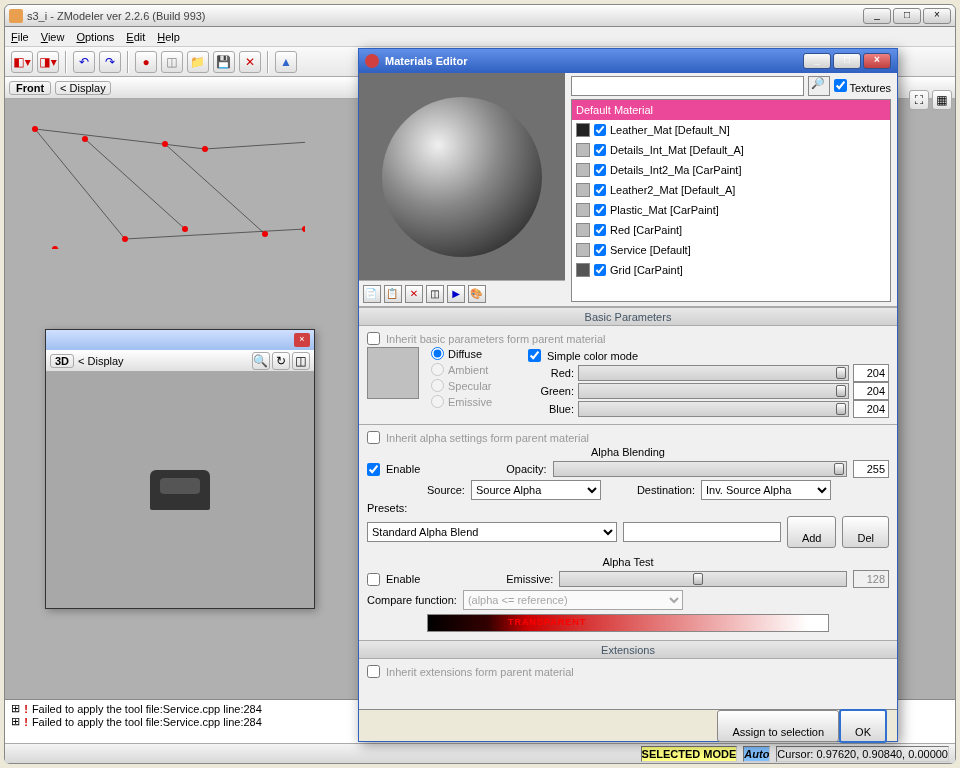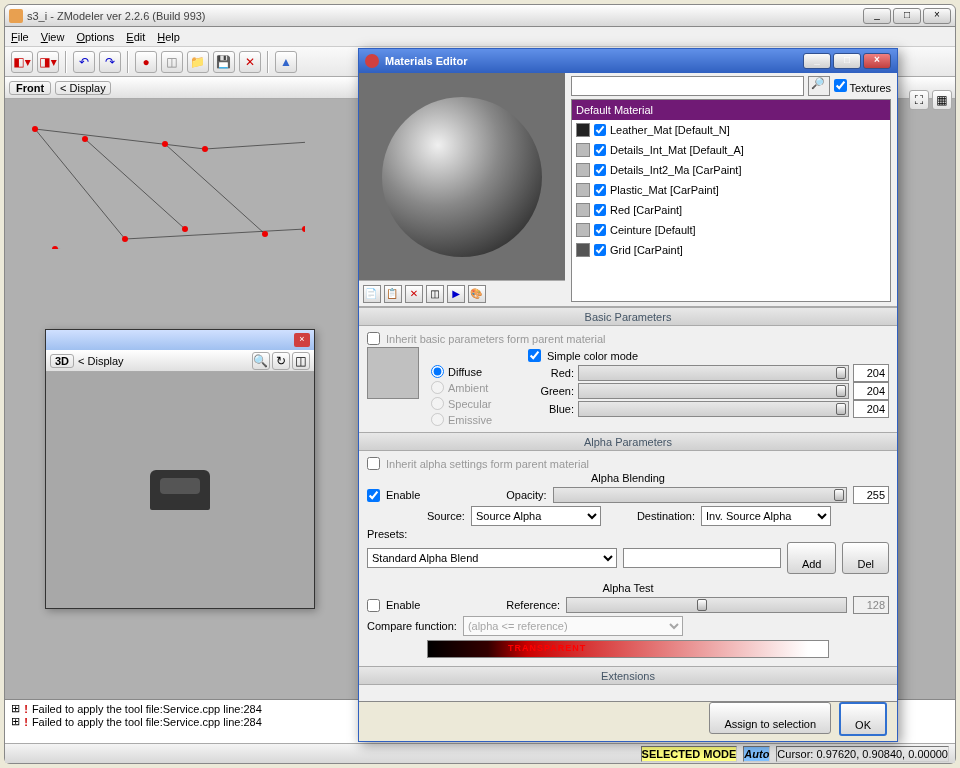--- a/index.html
+++ b/index.html
@@ -62,50 +62,50 @@
 .sphere { width: 160px; height: 160px; border-radius: 50%; background: radial-gradient(circle at 35% 30%, #f0f0f0, #888 40%, #202020 90%); }
 .preview-tools { height: 26px; background: #f0f0f0; display: flex; align-items: center; padding: 0 4px; gap: 3px; border-top: 1px solid #aaa; }
 .ptb { width: 18px; height: 18px; border: 1px solid #888; background: linear-gradient(#fff,#ddd); cursor: pointer; display: flex; align-items: center; justify-content: center; font-size: 10px; }
 
 .mat-list-area { flex: 1; display: flex; flex-direction: column; }
 .mat-search { height: 26px; display: flex; align-items: center; padding: 2px 6px; gap: 4px; }
 .mat-search input[type=text] { flex: 1; height: 20px; border: 1px solid #888; padding: 0 4px; }
 .mat-search .find { width: 22px; height: 20px; border: 1px solid #888; background: #eee; cursor: pointer; text-align: center; }
 .mat-list { flex: 1; border: 1px solid #888; background: #fff; margin: 0 6px 4px 6px; overflow-y: auto; }
 .mat-item { height: 20px; display: flex; align-items: center; padding: 0 4px; gap: 4px; cursor: pointer; }
-.mat-item.selected { background: #701a75; color: #fff; }
+.mat-item.selected { background: #ec4899; color: #fff; }
 .mat-item .sw { width: 14px; height: 14px; border: 1px solid #888; background: #bbb; }
 .mat-item input[type=checkbox] { width: 12px; height: 12px; }
 
 .panel { border-top: 1px solid #aaa; }
 .panel-header { height: 18px; background: linear-gradient(#e8e8e8,#d0d0d0); text-align: center; line-height: 18px; color: #456; border-bottom: 1px solid #aaa; }
 .panel-body { padding: 4px 8px; }
 .row { display: flex; align-items: center; gap: 6px; margin: 2px 0; }
 .row label { white-space: nowrap; }
 .inherit { color: #999; }
 input[type=checkbox] { cursor: pointer; }
 .swatch { width: 52px; height: 52px; background: #c0c0c0; border: 1px solid #888; }
-.radios { display: flex; flex-direction: column; gap: 3px; margin-left: 6px; margin-top: 18px; }
+.radios { display: flex; flex-direction: column; gap: 3px; margin-left: 6px; }
 .radios label { display: flex; align-items: center; gap: 4px; }
 .radios .disabled { color: #999; }
 .color-row { display: flex; align-items: center; gap: 4px; }
 .color-label { width: 46px; text-align: right; }
 .slider { flex: 1; height: 16px; border: 1px solid #888; background: linear-gradient(#e8e8e8,#d0d0d0); position: relative; }
 .thumb { position: absolute; right: 2px; top: 1px; width: 10px; height: 12px; background: linear-gradient(#fff,#bbb); border: 1px solid #666; border-radius: 2px; }
 .valbox { width: 36px; height: 18px; border: 1px solid #888; text-align: right; padding: 0 3px; line-height: 16px; background: #fff; }
 .valbox.ro { background: #f0f0f0; color: #888; }
 
 select { height: 20px; border: 1px solid #888; background: #fff; }
 .btn { height: 22px; padding: 15px 14px; border: 1px solid #888; border-radius: 3px; background: linear-gradient(#fff,#d8d8d8); cursor: pointer; }
 .btn.ok { border: 2px solid #3070d0; }
 
 .gradient-bar { height: 18px; background: linear-gradient(to right, #000 0%, #300 15%, #c00 25%, #fff 95%); border: 1px solid #888; position: relative; margin: 4px 60px; }
 .gradient-bar .tlabel { position: absolute; left: 80px; top: 2px; color: #f00; font-weight: bold; font-size: 9px; letter-spacing: 1px; }
 
-.mat-footer { height: 40px; border-top: 1px solid #888; display: flex; align-items: flex-start; justify-content: flex-end; padding: 0 10px; gap: 8px; background: #ece9d8; }
+.mat-footer { height: 32px; border-top: 1px solid #888; display: flex; align-items: center; justify-content: flex-end; padding: 0 10px; gap: 0; background: #ece9d8; }
 
 .side-icons { position: absolute; right: 8px; top: 90px; display: flex; gap: 3px; }
 .side-icons .tb-btn { width: 20px; height: 20px; }
 </style>
 </head>
 <body>
 
 <div class="main-window">
   <div class="titlebar">
     <div class="icon"></div>
@@ -275,31 +275,36 @@
               <span>Details_Int_Mat [Default_A]</span>
             </div>
           <div class="mat-item">
               <div class="sw"></div>
               <input type="checkbox" checked="" style="">
               <span>Details_Int2_Ma [CarPaint]</span>
             </div>
           <div class="mat-item">
               <div class="sw"></div>
               <input type="checkbox" checked="" style="">
+              <span>Leather2_Mat [Default_A]</span>
+            </div>
+          <div class="mat-item">
+              <div class="sw"></div>
+              <input type="checkbox" checked="" style="">
               <span>Plastic_Mat [CarPaint]</span>
             </div>
           <div class="mat-item">
               <div class="sw"></div>
               <input type="checkbox" checked="" style="">
               <span>Red [CarPaint]</span>
             </div>
           <div class="mat-item">
               <div class="sw"></div>
               <input type="checkbox" checked="" style="">
-              <span>Ceinture [Default]</span>
+              <span>Service [Default]</span>
             </div>
           <div class="mat-item">
               <div class="sw" style="background:#555"></div>
               <input type="checkbox" checked="" style="">
               <span>Grid [CarPaint]</span>
             </div>
         </div>
       </div>
     </div>
 
@@ -355,21 +360,20 @@
                   <div class="thumb"></div>
                 </div>
                 <div class="valbox">204</div>
               </div>
           </div>
         </div>
       </div>
     </div>
 
     <div class="panel">
-      <div class="panel-header">Alpha Parameters</div>
       <div class="panel-body">
         <div class="row">
             <input type="checkbox" style="">
             <span class="inherit">Inherit alpha settings form parent material</span>
           </div>
         <div style="text-align:center">Alpha Blending</div>
         <div class="row">
           <input type="checkbox" checked="" style="">
             <span>Enable</span>
           <span style="margin-left:80px">Opacity:</span>
@@ -391,38 +395,44 @@
           <select style="width:250px"><option>Standard Alpha Blend</option></select>
           <input type="text" style="flex: 1 1 0%; height: 20px; border: 1px solid rgb(136, 136, 136);">
           <button class="btn">Add</button>
           <button class="btn">Del</button>
         </div>
         <div style="height:6px"></div>
         <div style="text-align:center">Alpha Test</div>
         <div class="row">
           <input type="checkbox" style="">
             <span>Enable</span>
-          <span style="margin-left:80px">Reference:</span>
+          <span style="margin-left:80px">Emissive:</span>
           <div class="slider">
               <div class="thumb" style="right:50%"></div>
             </div>
           <div class="valbox ro">128</div>
         </div>
         <div class="row">
           <span style="">Compare function:</span>
           <select style="width:220px;color:#888" disabled=""><option>(alpha &lt;= reference)</option></select>
         </div>
         <div class="gradient-bar">
           <div class="tlabel">TRANSPARENT</div>
         </div>
       </div>
     </div>
 
     <div class="panel">
       <div class="panel-header">Extensions</div>
+      <div class="panel-body">
+        <div class="row">
+            <input type="checkbox" style="">
+            <span class="inherit">Inherit extensions form parent material</span>
+          </div>
+      </div>
     </div>
   </div>
 
   <div class="mat-footer">
     <button class="btn">Assign to selection</button>
     <button class="btn ok">OK</button>
   </div>
 </div>
 
 </body></html>

